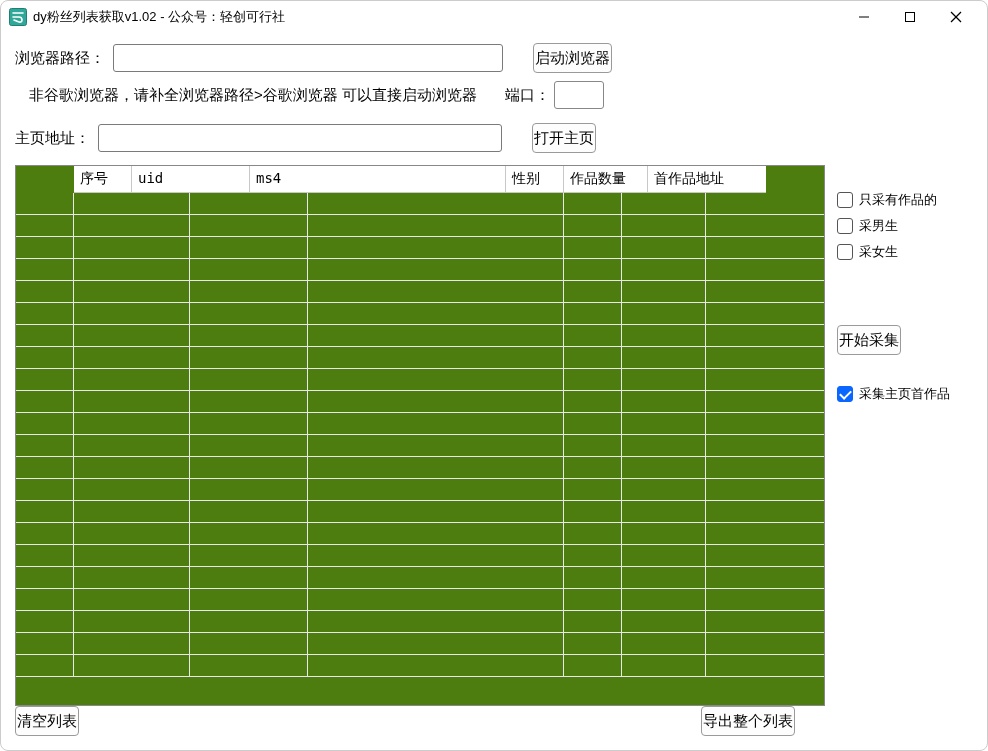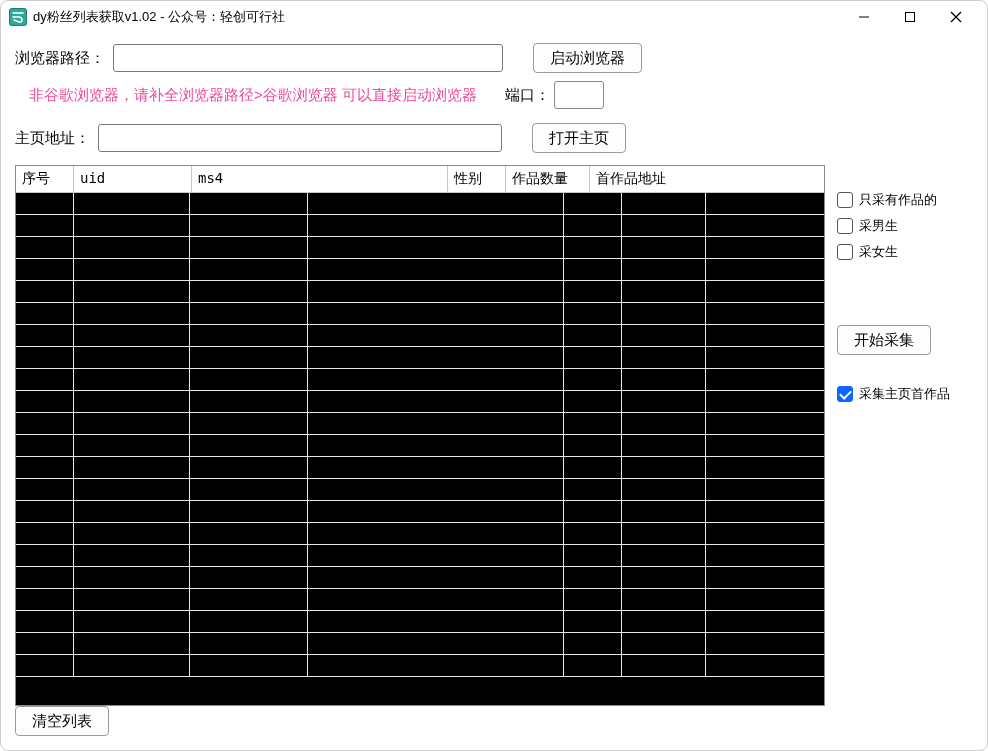--- a/index.html
+++ b/index.html
@@ -11,29 +11,29 @@
   .title-text { font-size: 13px; flex: 0 0 auto; }
   .title-spacer { flex: 1 1 auto; }
   .win-btn { width: 46px; height: 28px; display: inline-flex; align-items: center; justify-content: center; background: transparent; border: none; }
   .win-btn svg { display: block; }
 
   .client { flex: 1 1 auto; padding: 10px 14px 14px 14px; display: flex; flex-direction: column; }
 
   .row { display: flex; align-items: center; margin-bottom: 8px; }
   .row-gap { gap: 8px; }
   .label { font-size: 15px; }
-  .hint-red { color: #ec4899; font-size: 15px; margin-left: 14px; }
+  .hint-red { color: #000000; font-size: 15px; margin-left: 14px; }
 
   .text-input { height: 28px; border: 1px solid #888; border-radius: 3px; background: #fff; padding: 2px 6px; font-size: 14px; }
   .text-input.sunken { border: 1px solid #7a7a7a; }
 
-  .btn { height: 30px; padding: 0 16px; border: 1px solid #9a9a9a; border-radius: 4px; background: #fdfdfd; font-size: 15px; cursor: default; display: inline-flex; align-items: center; justify-content: center; }
+  .btn { height: 30px; padding: 0 1px; border: 1px solid #9a9a9a; border-radius: 4px; background: #fdfdfd; font-size: 15px; cursor: default; display: inline-flex; align-items: center; justify-content: center; }
 
   .content-row { display: flex; flex: 1 1 auto; min-height: 0; gap: 12px; }
-  .table-wrap { flex: 0 0 810px; border: 1px solid #888; background: #000000; display: flex; flex-direction: column; }
+  .table-wrap { flex: 0 0 810px; border: 1px solid #888; background: #4d7c0f; display: flex; flex-direction: column; align-items: center; }
   .table-header { display: flex; border-bottom: 1px solid #c8c8c8; background: #fff; }
   .th { border-right: 1px solid #c8c8c8; padding: 4px 6px; font-size: 14px; font-family: SimSun, monospace; white-space: nowrap; overflow: hidden; }
   .th:last-child { border-right: none; }
   .table-rows { flex: 1 1 auto; overflow: hidden; }
   .tr { display: flex; height: 22px; border-bottom: 1px solid #e8e8e8; }
   .td { border-right: 1px solid #e8e8e8; height: 100%; }
   .td:last-child { border-right: none; }
 
   .side-panel { flex: 1 1 auto; padding-top: 26px; }
   .check-row { display: flex; align-items: center; margin-bottom: 8px; font-size: 13px; }
@@ -342,17 +342,18 @@
           <span class="checkbox checked" id="cb3"></span>
           <span>采集主页首作品</span>
         </div>
       </div>
 
     </div>
 
     <div class="bottom-row">
       <button class="btn">清空列表</button>
       <div style="flex:1 1 auto"></div>
+      <button class="btn">导出整个列表</button>
       <div style="width:170px"></div>
     </div>
 
   </div>
 </div>
 
 </body></html>

